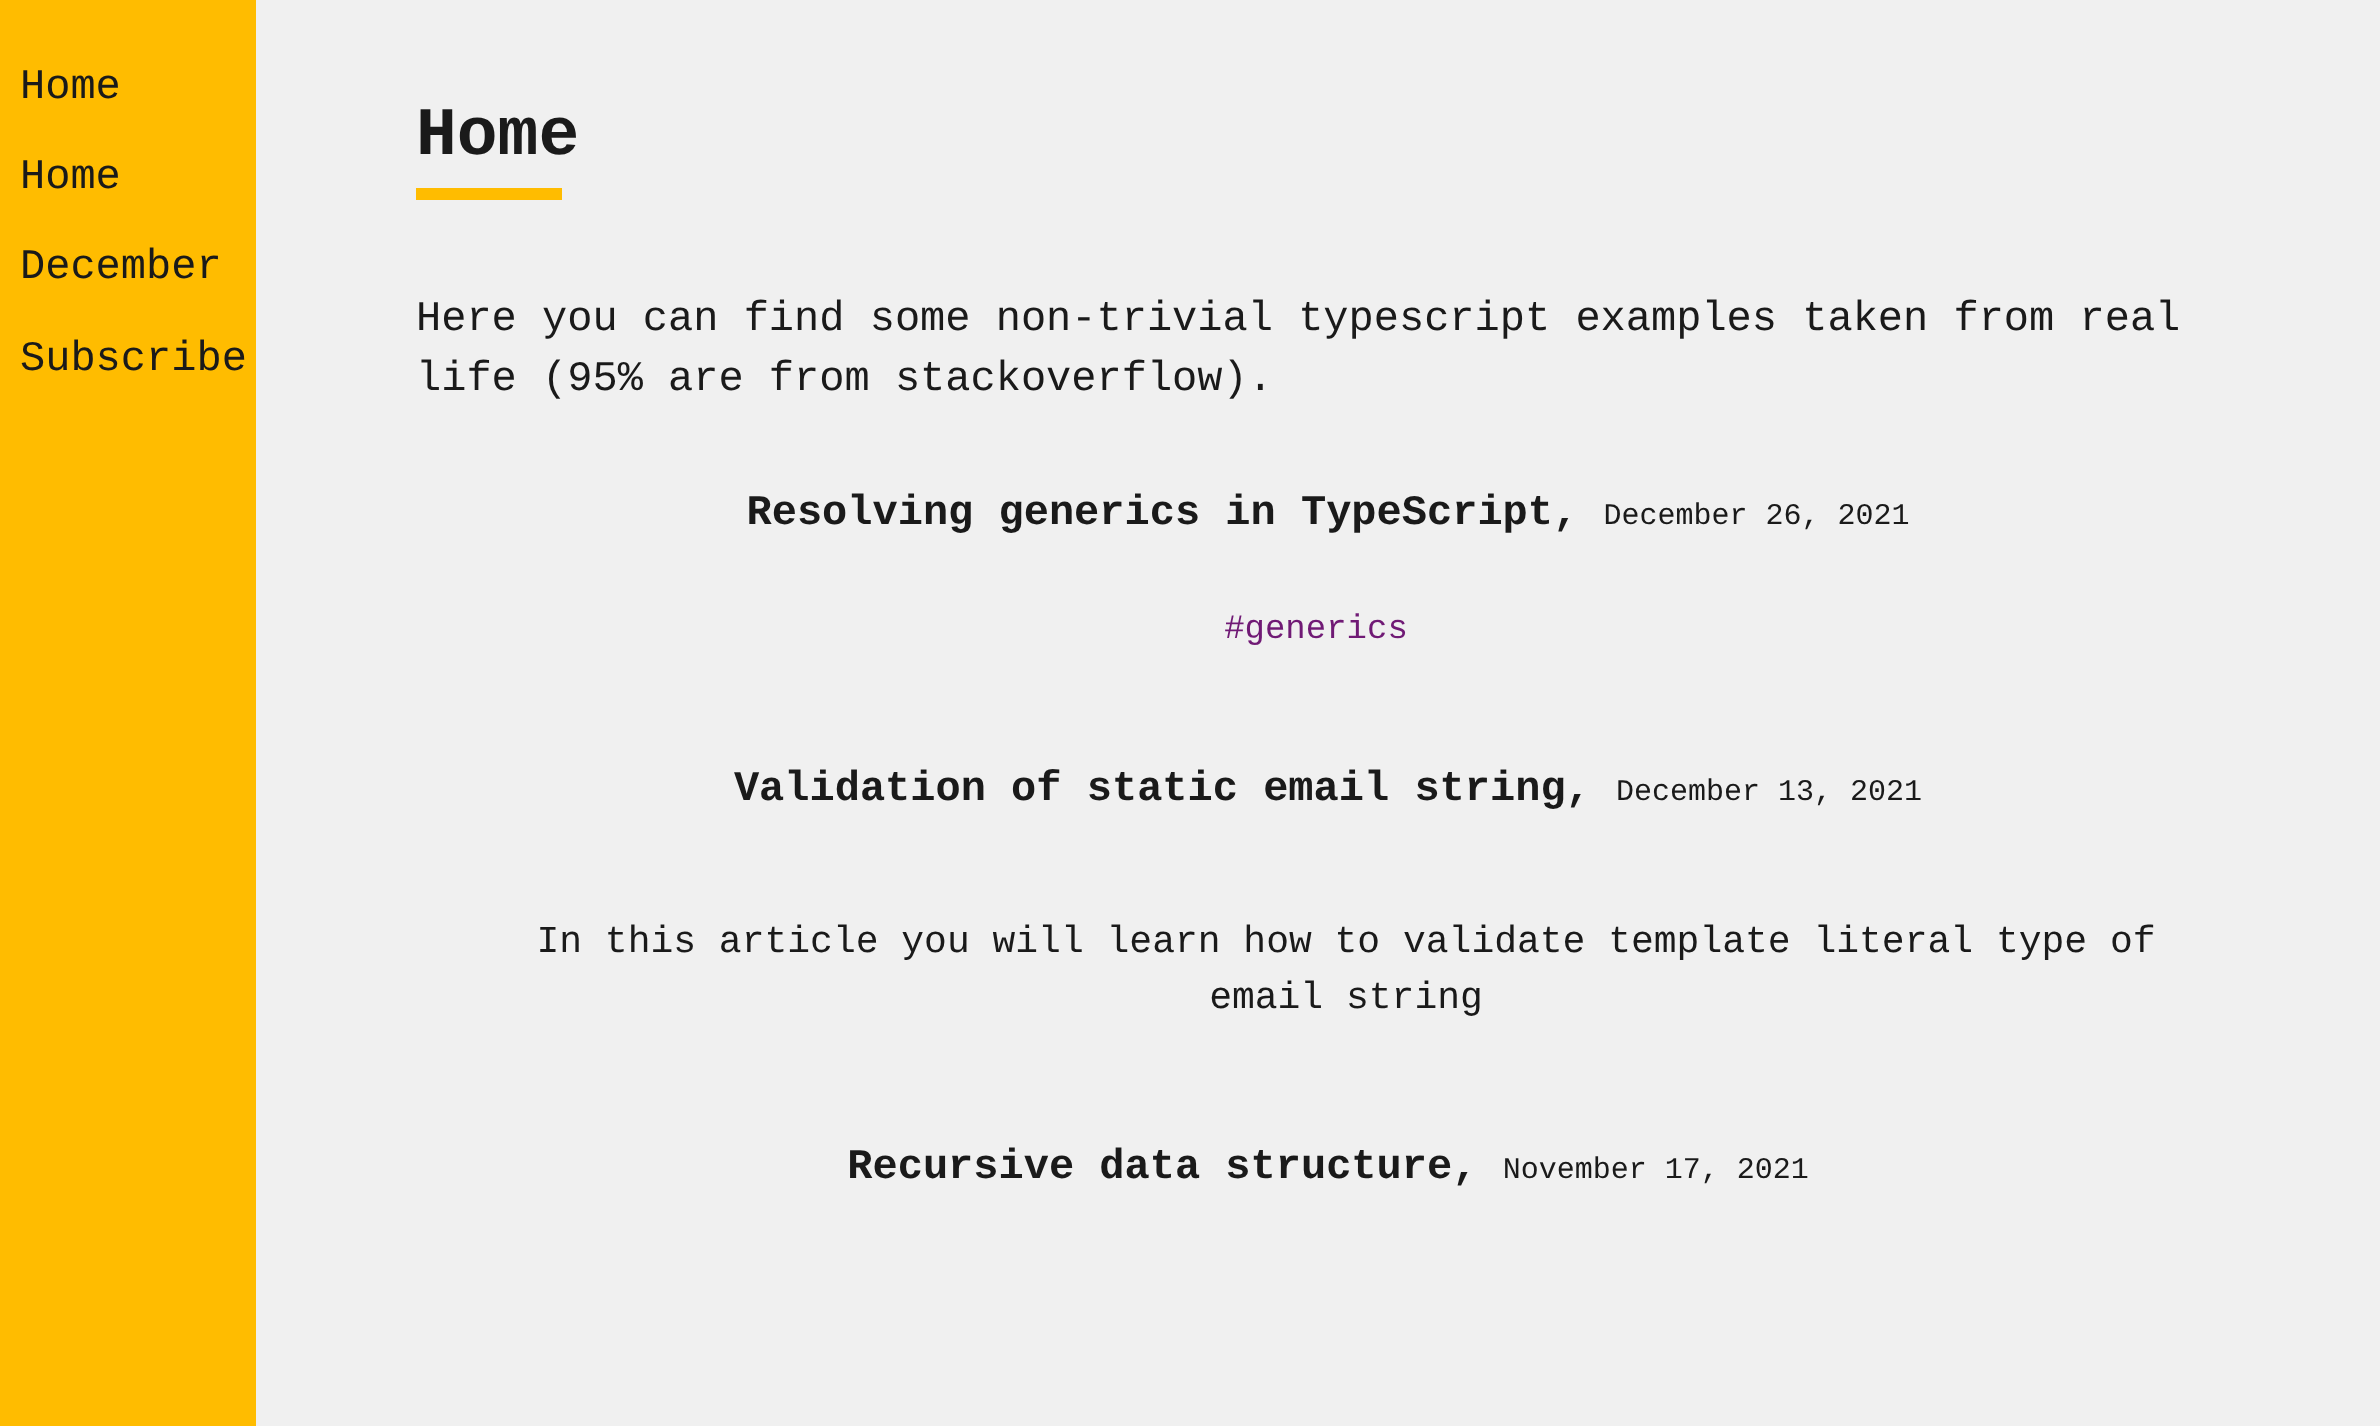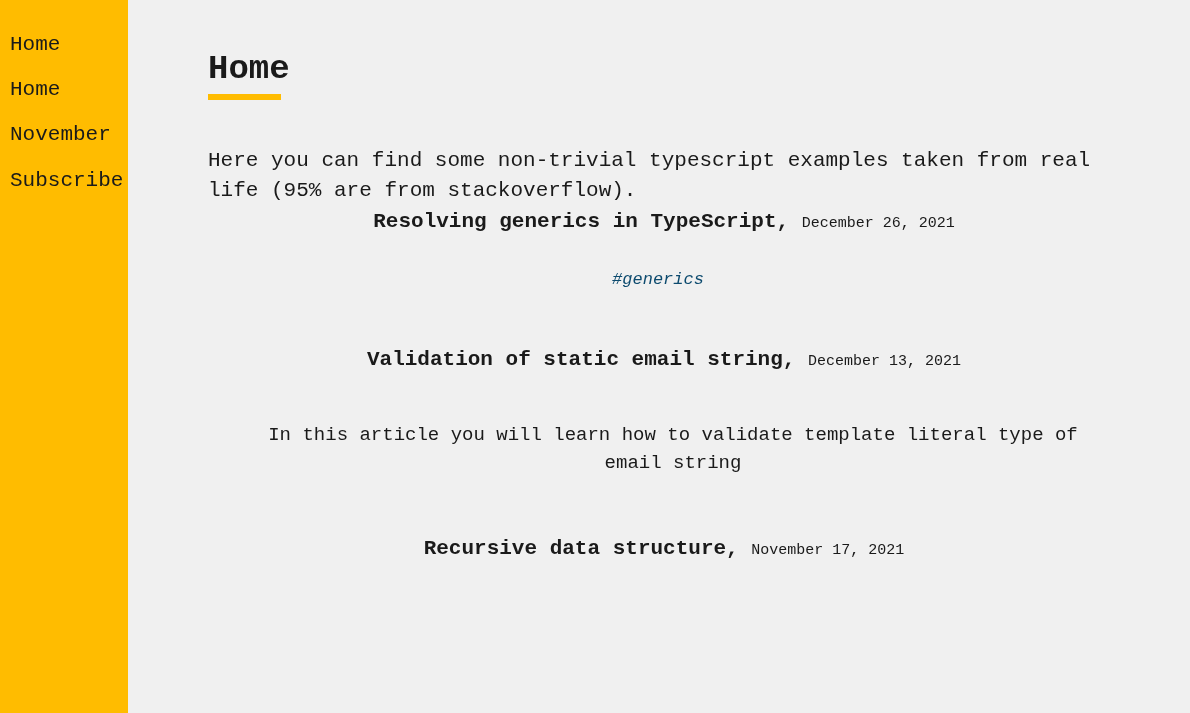--- a/index.html
+++ b/index.html
@@ -37,20 +37,21 @@
   .title-underline {
     width: 73px;
     height: 6px;
     background: #ffbc00;
     margin-top: 4px;
     margin-bottom: 46px;
   }
   .intro {
     font-size: 21px;
     line-height: 1.45;
+    margin-bottom: 36px;
   }
   .article {
     margin-bottom: 56px;
     padding-left: 12px;
     text-align: center;
   }
   .article-header {
     font-size: 21px;
     line-height: 1.4;
   }
@@ -61,36 +62,35 @@
     font-size: 15px;
     font-weight: normal;
   }
   .article-desc {
     font-size: 19px;
     padding-left: 18px;
     margin-top: 46px;
     line-height: 1.5;
   }
   .article-tag {
-    color: #0c4a6e;
+    color: #701a75;
     font-size: 17px;
     margin-top: 34px;
     margin-left: -12px;
     display: inline-block;
     cursor: pointer;
-    font-style: italic;
   }
 </style>
 </head>
 <body>
 
 <nav class="sidebar">
   <div class="sidebar-item">Home</div>
   <div class="sidebar-item">Home</div>
-  <div class="sidebar-item">November</div>
+  <div class="sidebar-item">December</div>
   <div class="sidebar-item">Subscribe</div>
 </nav>
 
 <main class="main">
   <h1 class="page-title">Home</h1>
   <div class="title-underline"></div>
 
   <p class="intro">Here you can find some non-trivial typescript examples taken from real life (95% are from stackoverflow).</p>
 
   <div class="article">

